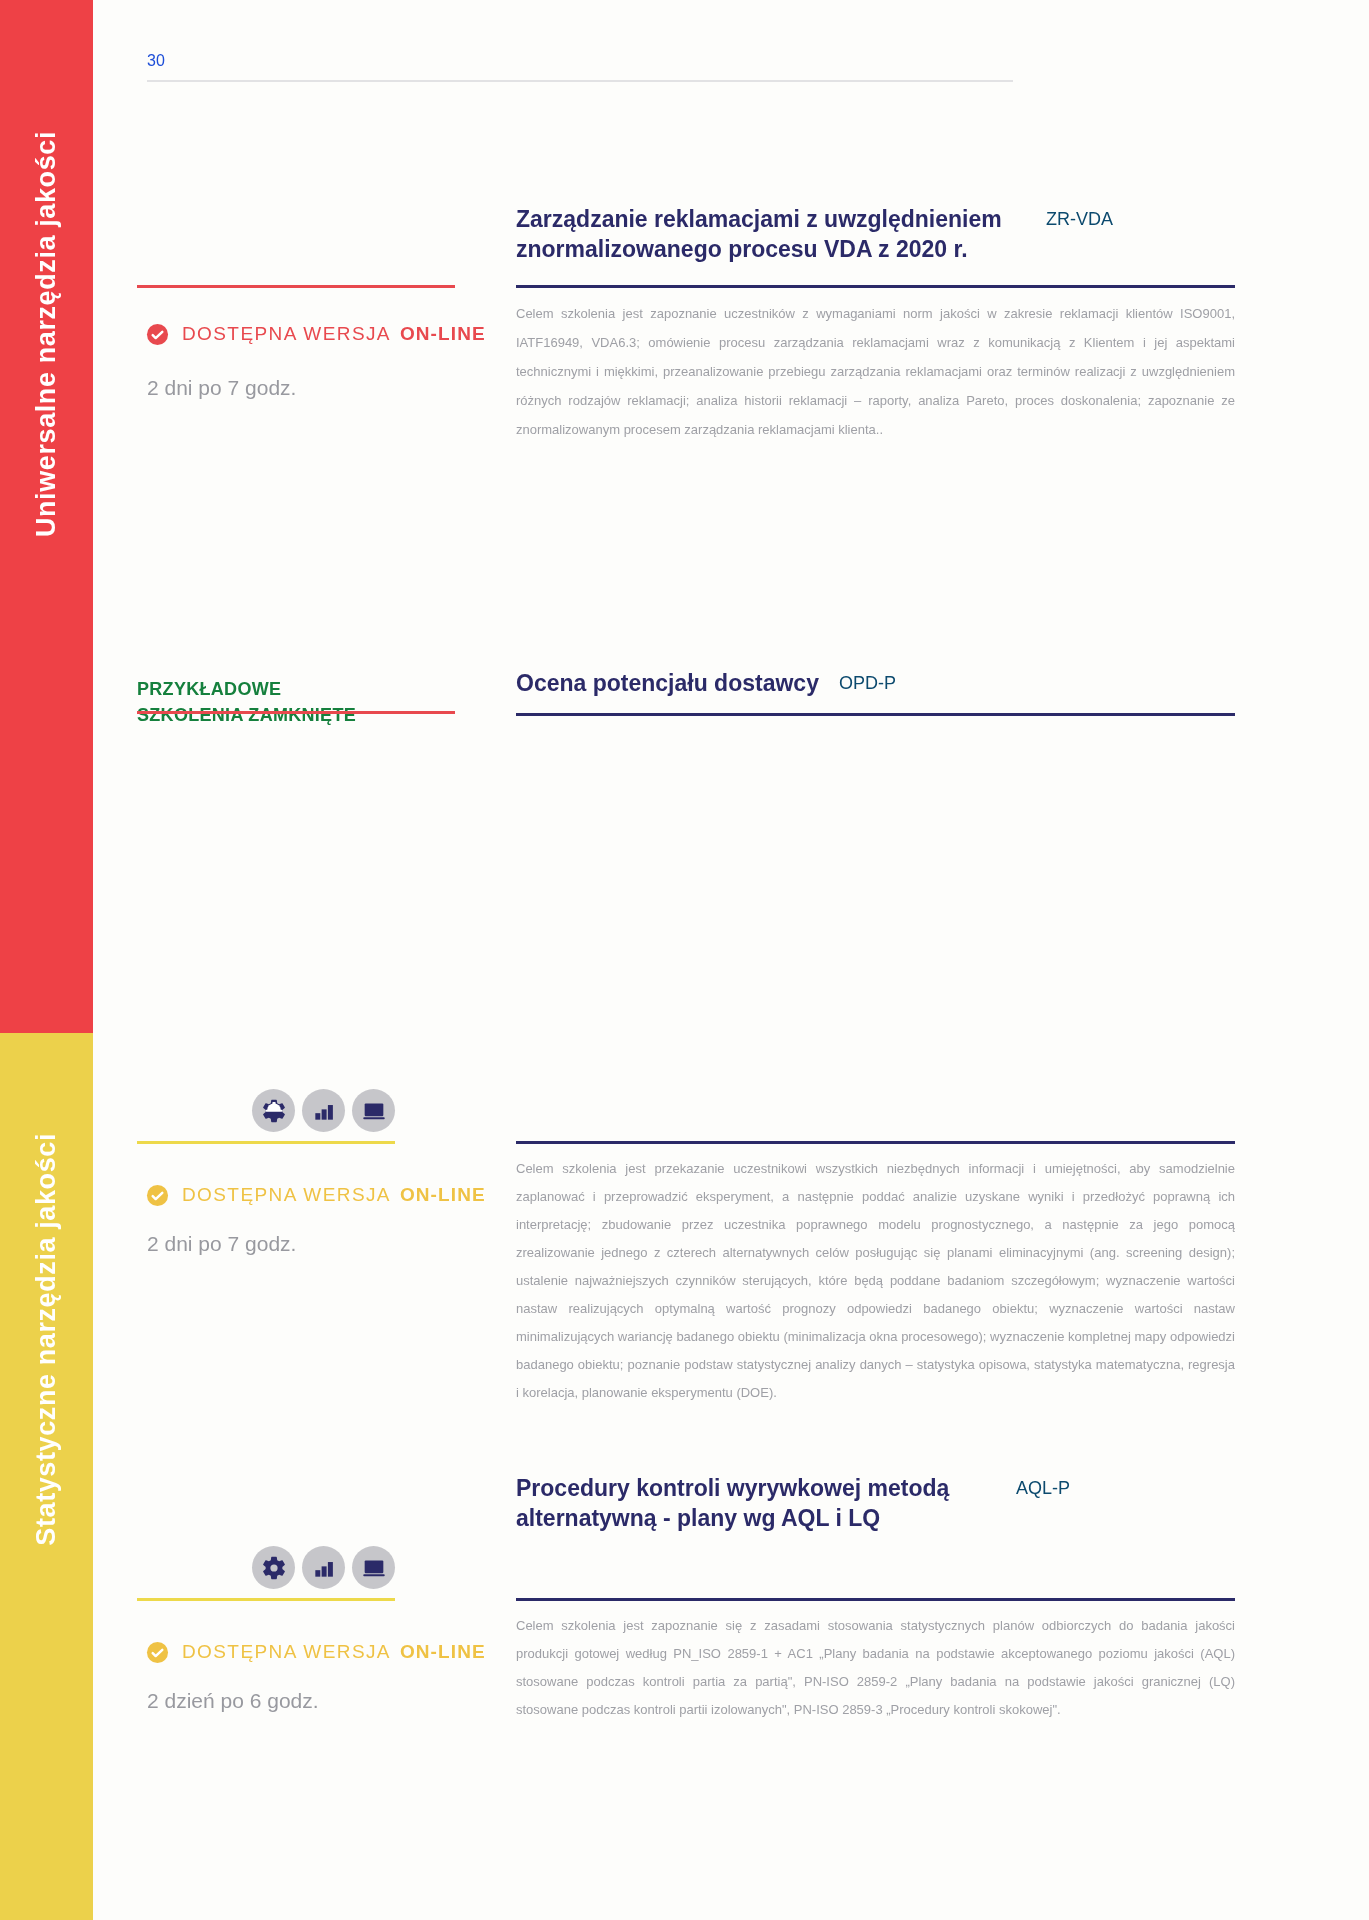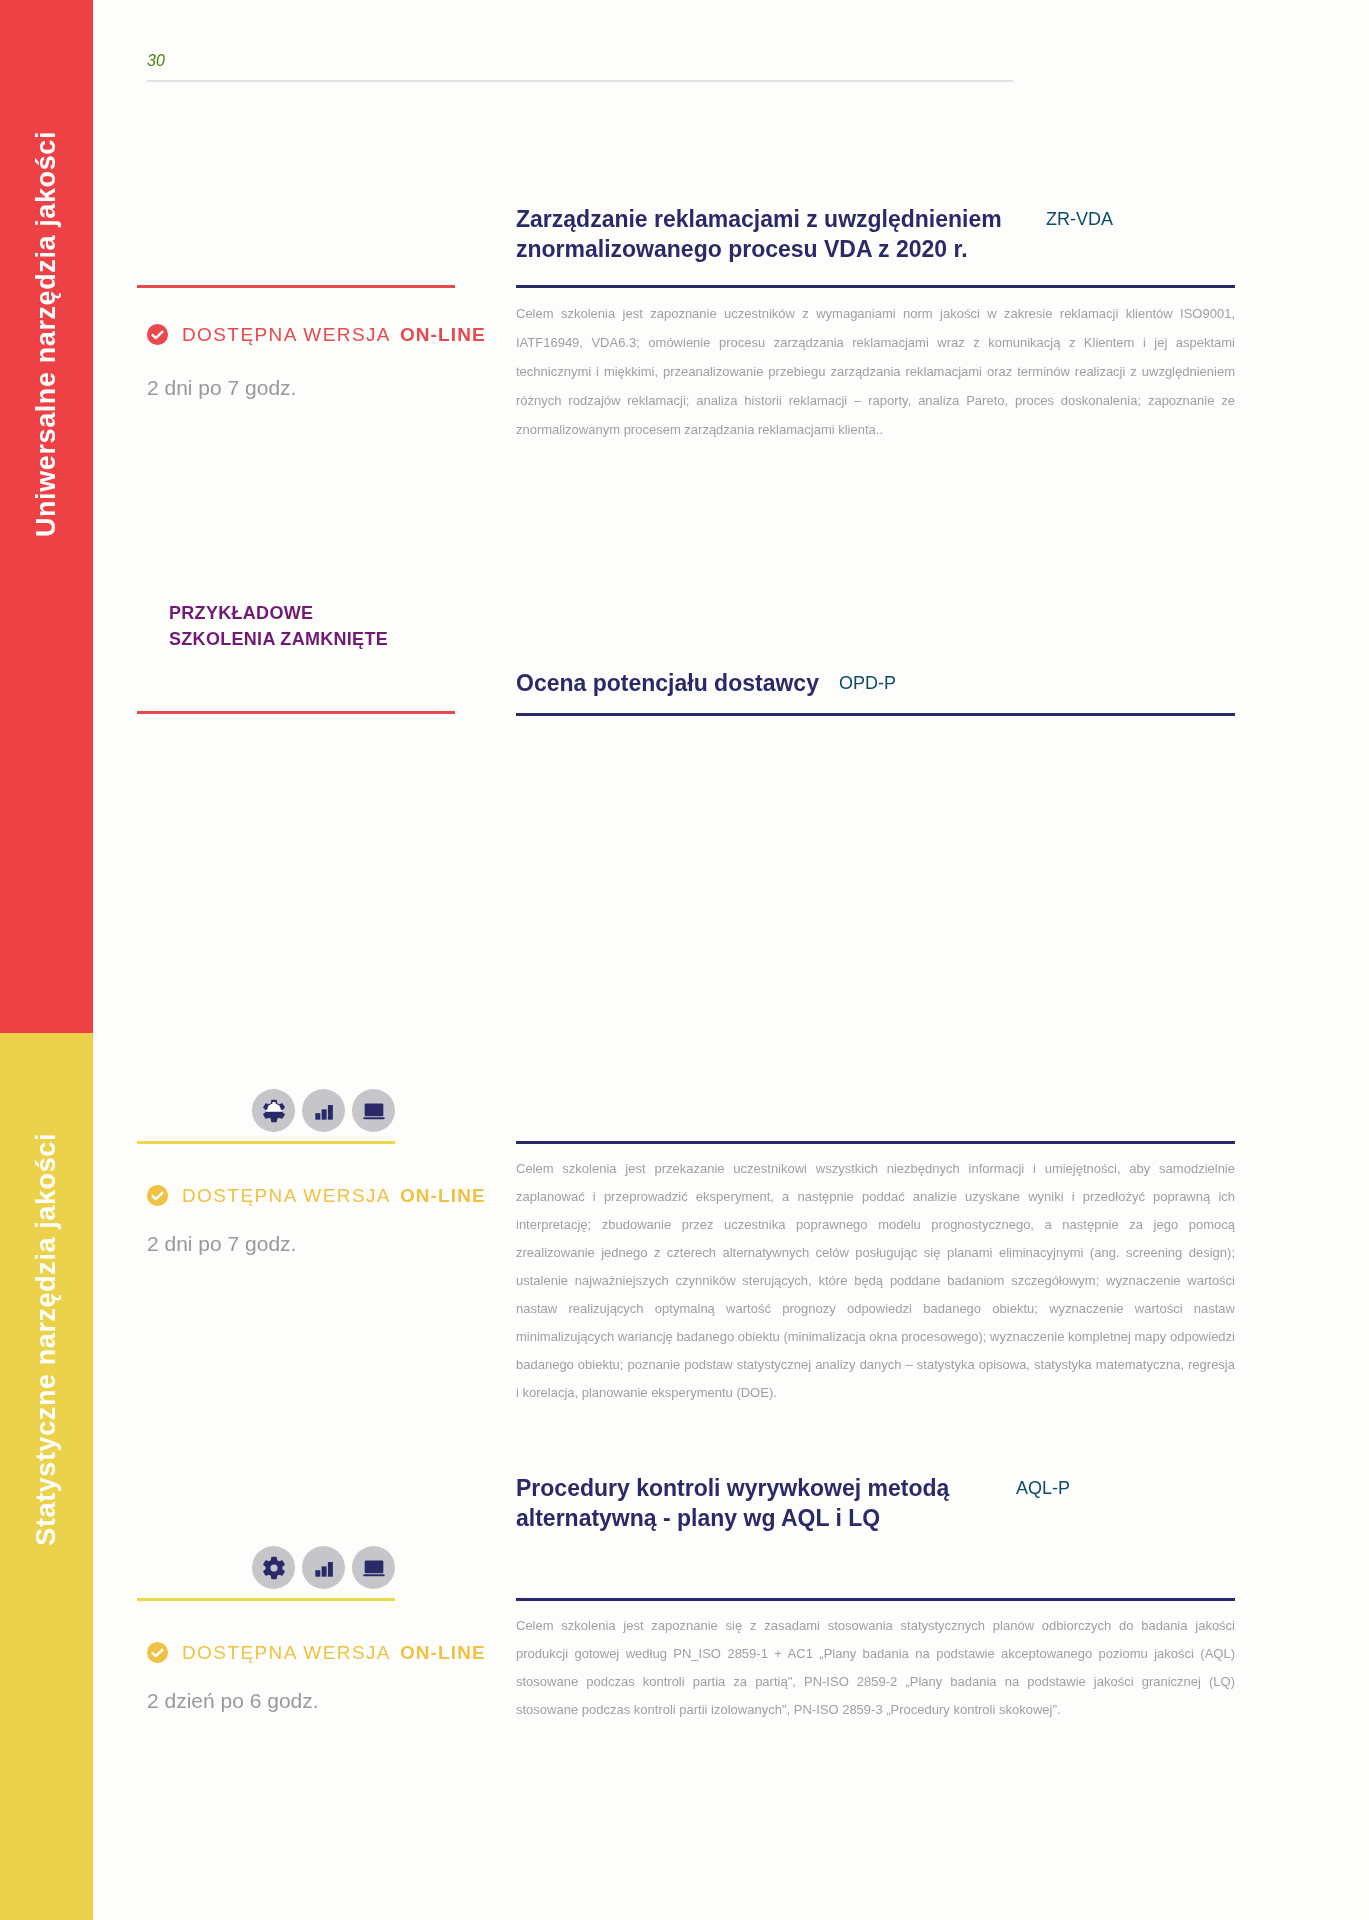--- a/index.html
+++ b/index.html
@@ -17,21 +17,21 @@
     position:absolute; left:0; width:93px;
     display:flex; align-items:center; justify-content:center;
   }
   .vtext {
     writing-mode:vertical-rl; transform:rotate(180deg);
     color:#ffffff; font-weight:bold; font-size:27px;
     letter-spacing:0.6px; white-space:nowrap;
   }
 
   
-  .page-number { position:absolute; left:147px; top:52px; font-size:16px; color:#4d7c0f;font-style:italic; }
+  .page-number { position:absolute; left:147px; top:52px; font-size:16px; color:#1d4ed8; }
   .top-rule { position:absolute; left:147px; top:80px; width:866px; height:2px; background:#E2E2E4; }
 
   
   .rule { position:absolute; height:3px; }
   .rule-navy   { background:#2B2A68; left:516px; width:719px; }
   .rule-red    { background:#E8494E; left:137px; width:318px; }
   .rule-yellow { background:#EDD94A; left:137px; width:258px; }
 
   
   .sec-head {
@@ -44,32 +44,32 @@
   .w480 { max-width:480px; }
 
   
   .desc {
     position:absolute; left:516px; width:719px;
     color:#9FA0A6; font-size:13px; line-height:28px; text-align:justify;
   }
   .desc-zr { line-height:29px; }
 
   
-  .badge { position:absolute; left:146px; display:flex; align-items:center; font-size:19px; letter-spacing:1.4px; }
+  .badge { position:absolute; left:146px; display:flex; font-size:19px; letter-spacing:1.4px; }
   .badge-red    { color:#E8494E; }
   .badge-yellow { color:#EFC244; }
   .badge .check { width:23px; height:23px; margin-right:13px; flex:none; }
   .badge b { margin-left:9px; letter-spacing:1.1px; }
 
   .duration { position:absolute; left:147px; color:#98999F; font-size:21px; }
 
   
   .closed-heading {
-    position:absolute; left:137px; top:600px;
-    color:#701a75; font-weight:bold; font-size:18px; line-height:26px; letter-spacing:0.3px;margin-left:32px;
+    position:absolute; left:137px; top:676px;
+    color:#15803d; font-weight:bold; font-size:18px; line-height:26px; letter-spacing:0.3px;
   }
   .closed-note {
     position:absolute; left:137px; top:721px; width:276px;
     color:#E8494E; font-weight:bold; font-size:20px; line-height:27px;
   }
 
   
   .icon-row { position:absolute; left:252px; display:flex; gap:7px; }
   .icon-circle {
     width:43px; height:43px; border-radius:50%; background:#C6C6CA;

